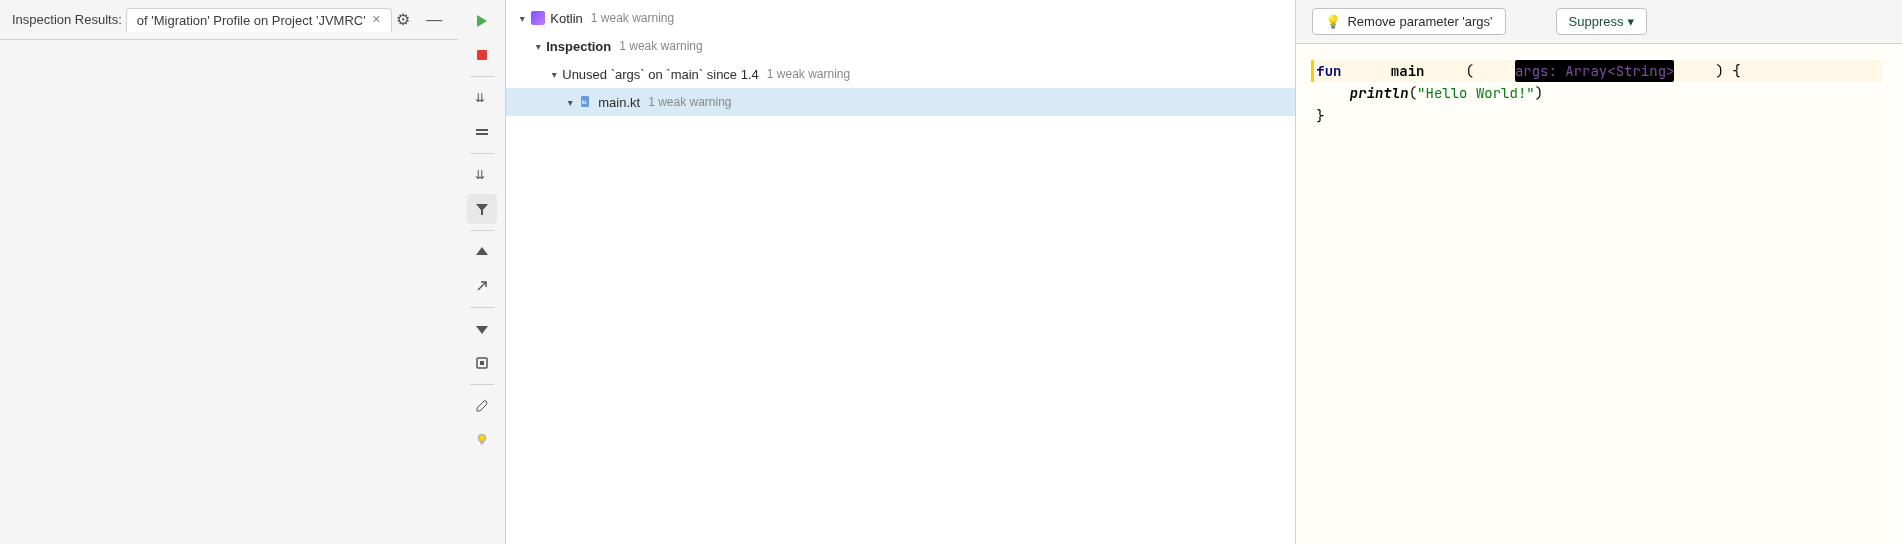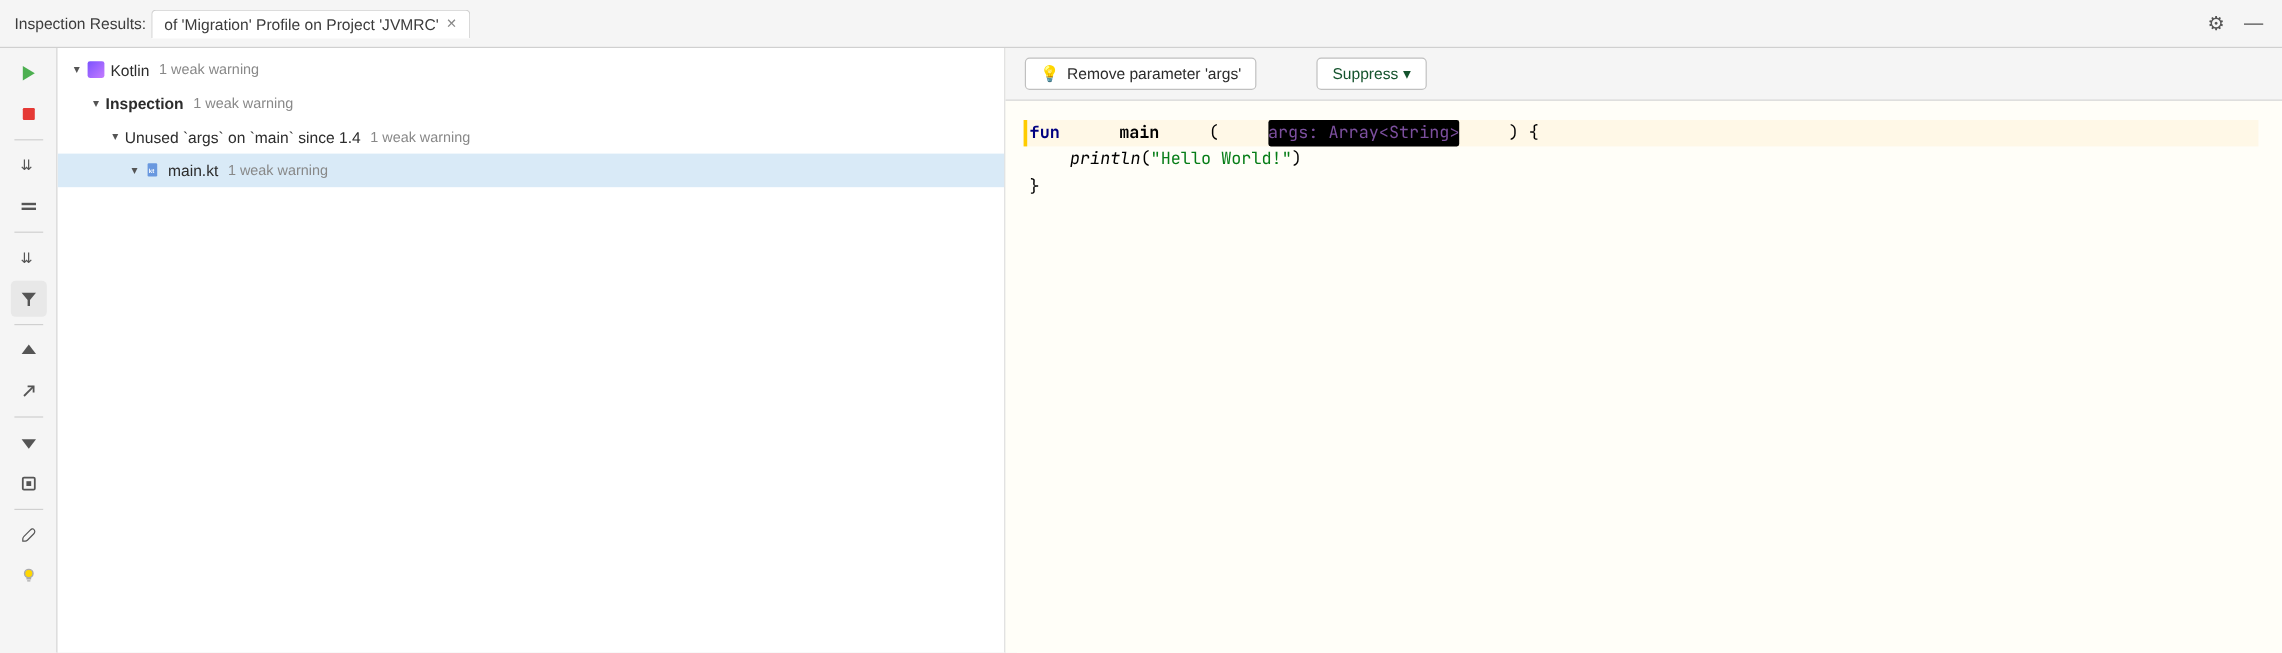--- a/index.html
+++ b/index.html
@@ -10,21 +10,21 @@
       width: 1902px;
       height: 544px;
       overflow: hidden;
     }
 
     .window {
       width: 1902px;
       height: 544px;
       background: #f5f5f5;
       display: flex;
-      flex-direction: column;
+      flex-direction: row;
     }
 
     
     .title-bar {
       display: flex;
       align-items: center;
       padding: 0 12px;
       height: 40px;
       background: #f5f5f5;
       border-bottom: 1px solid #d0d0d0;
@@ -236,21 +236,21 @@
       padding-left: 2px;
       margin-left: -5px;
       gap: 41px;
     }
 
     .kw { color: #000080; font-weight: bold; }
     .fn { color: #000000; font-weight: bold; }
     .param { color: #7c4f9e; background: #000000; border-radius: 2px; }
     .str { color: #067d17; }
     .punct { color: #000000; }
-    .it { font-style: italic; color: #000000; }
+    .it { font-style: italic; color: #000000; font-weight: bold; }
   </style>
 </head>
 <body>
 
 <div class="window">
 
   <div class="title-bar">
     <span class="title-bar-label">Inspection Results:</span>
     <div class="title-bar-tab">
       <span>of 'Migration' Profile on Project 'JVMRC'</span>

